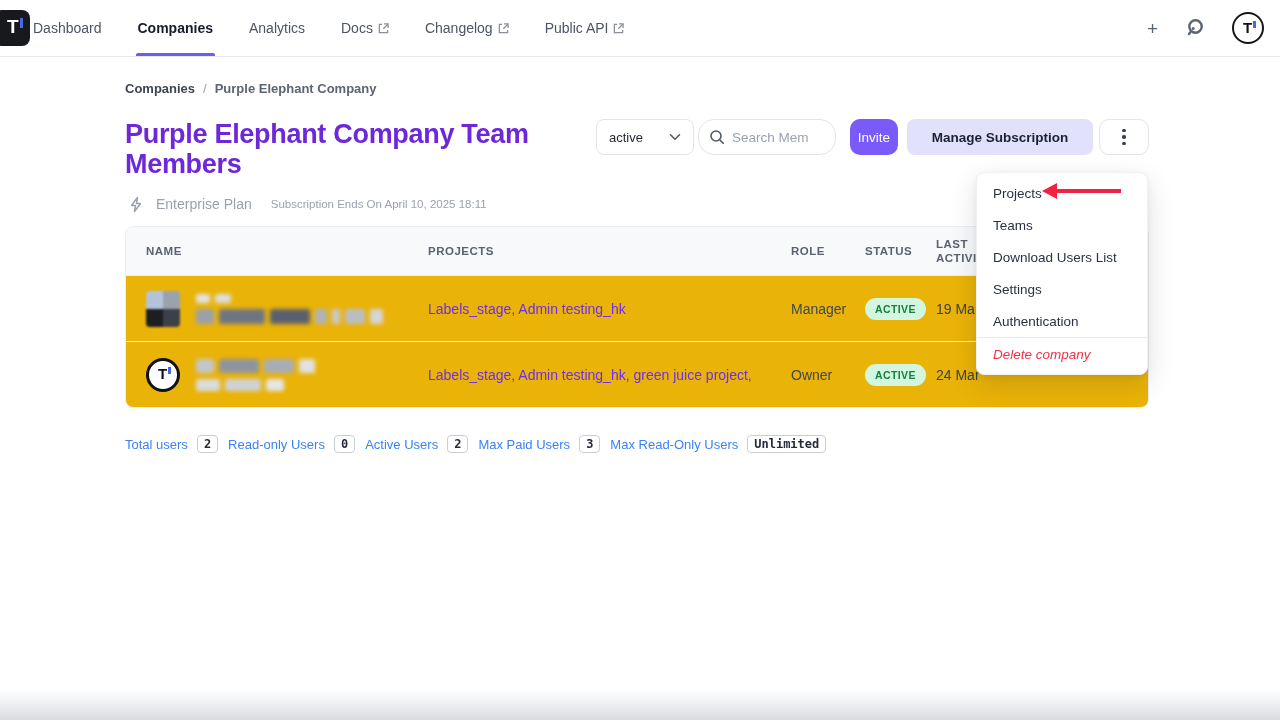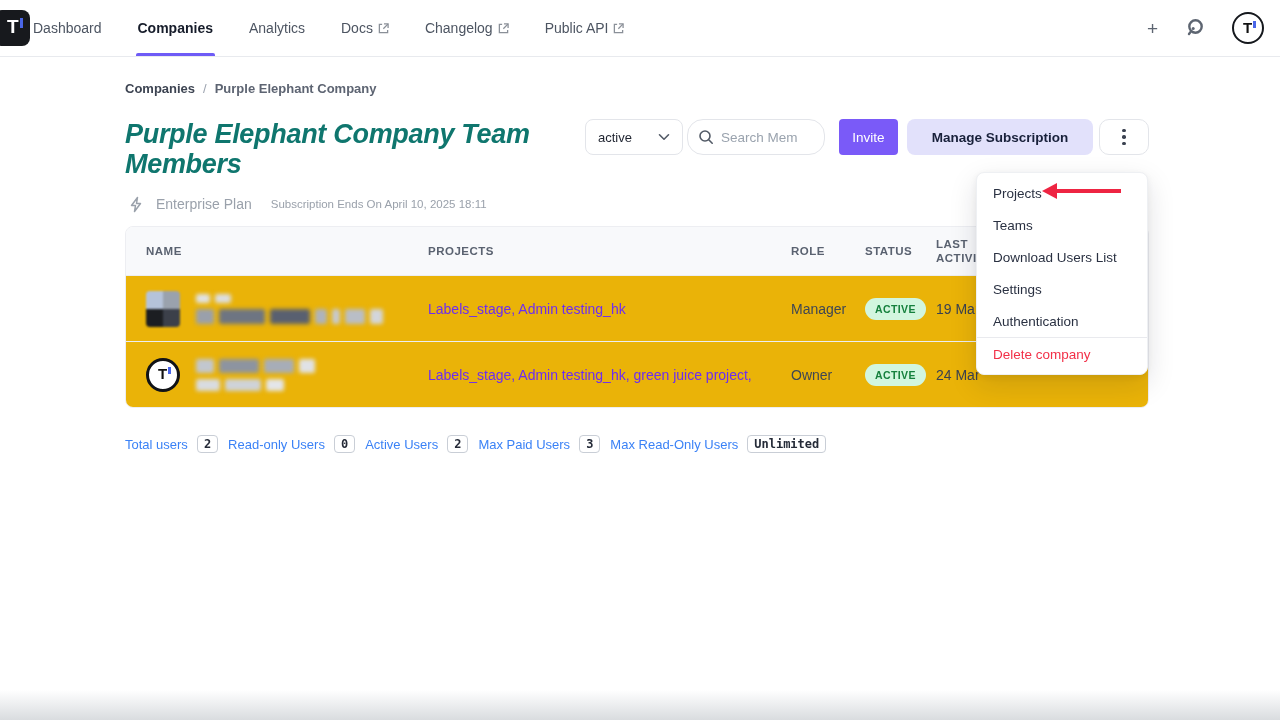--- a/index.html
+++ b/index.html
@@ -30,32 +30,32 @@
 
   
   .content { margin-left: 125px; width: 1024px; }
   .breadcrumb { margin-top: 24px; font-size: 13px; display: flex; gap: 8px; align-items: center; }
   .crumb-parent { color: #3d4452; font-weight: 600; cursor: pointer; }
   .crumb-sep { color: #9ca3af; }
   .crumb-current { color: #5d6472; font-weight: 600; }
 
   .header-row { margin-top: 23px; display: flex; align-items: flex-start; }
   h1.page-title { width: 470px; font-size: 27px; line-height: 30px; font-weight: 700;
-    color: #0f766e; letter-spacing: -0.3px; font-style: italic; }
+    color: #6d28d9; letter-spacing: -0.3px; }
   .controls { margin-left: auto; display: flex; align-items: center; }
   .filter-select { width: 98px; height: 36px; background: #fff; border: 1px solid #e3e5ea;
     border-radius: 8px; display: flex; align-items: center; padding: 0 12px; cursor: pointer; }
   .filter-select .val { font-size: 13px; color: #1f2430; }
   .filter-select svg { margin-left: auto; }
   .search-box { width: 138px; height: 36px; margin-left: 4px; background: #fff; border: 1px solid #e3e5ea;
     border-radius: 16px; display: flex; align-items: center; padding: 0 10px; }
   .search-box input { border: none; outline: none; width: 100px; font-size: 13.5px;
     font-family: "Liberation Sans", sans-serif; color: #1f2430; background: transparent; }
   .search-box input::placeholder { color: #9aa3ae; }
-  .btn-invite { margin-left: 14px; height: 36px; width: 59px; border: none; border-radius: 4px;
+  .btn-invite { margin-left: 14px; height: 36px; width: 48px; border: none; border-radius: 10px;
     background: #7a5af8; color: #fff; font-size: 13.5px; font-family: "Liberation Sans", sans-serif;
     cursor: pointer; }
   .btn-manage { margin-left: 9px; height: 36px; width: 186px; border: none; border-radius: 8px;
     background: #e2e1fb; color: #18203a; font-size: 13.5px; font-weight: 600;
     font-family: "Liberation Sans", sans-serif; cursor: pointer; }
   .btn-kebab { margin-left: 6px; height: 36px; width: 50px; background: #fff; border: 1px solid #e3e5ea;
     border-radius: 10px; cursor: pointer; display: flex; align-items: center; justify-content: center; }
   .kebab-dots { display: flex; flex-direction: column; gap: 3px; }
   .kebab-dots i { width: 3.5px; height: 3.5px; border-radius: 50%; background: #3a4150; }
 
@@ -95,21 +95,21 @@
   .stat-value { font-family: "DejaVu Sans Mono", monospace; font-size: 12px; font-weight: 700;
     color: #252b38; border: 1.4px solid #c9ced6; border-radius: 4px; padding: 1px 6px; background: #fff; }
 
   
   .menu { position: absolute; left: 976px; top: 172px; width: 172px; background: #fff;
     border: 1px solid #eef0f3; border-radius: 8px; padding: 4px 0;
     box-shadow: 0 10px 28px rgba(20,24,40,.13), 0 2px 6px rgba(20,24,40,.06); z-index: 20; }
   .menu-item { height: 32px; display: flex; align-items: center; padding: 0 16px; font-size: 13.5px;
     color: #2a3142; cursor: pointer; }
   .menu-divider { height: 1px; background: #e9eaee; margin: 0 0; }
-  .menu-item.danger { color: #f23048; }
+  .menu-item.danger { color: #f23048; font-style: italic; }
 
   
   .anno-arrow { position: absolute; left: 1040px; top: 181px; z-index: 30; pointer-events: none; }
 
   
   .bottom-fade { position: absolute; left: 0; right: 0; bottom: 0; height: 30px;
     background: linear-gradient(to bottom, rgba(217,220,223,0), #d9dcdf); pointer-events: none; }
 </style>
 </head>
 <body>

